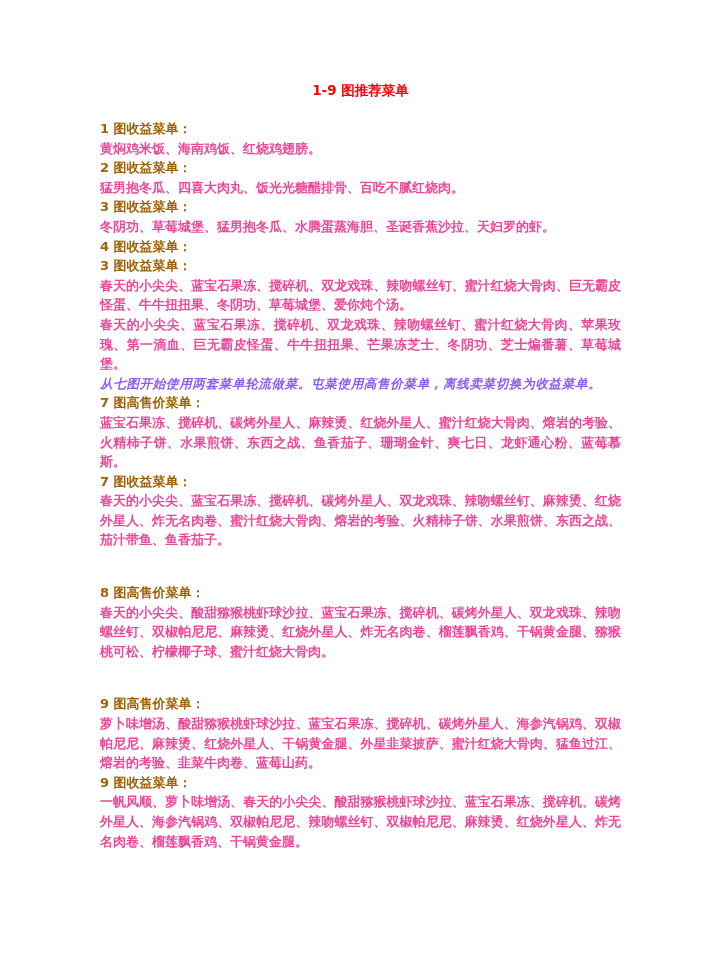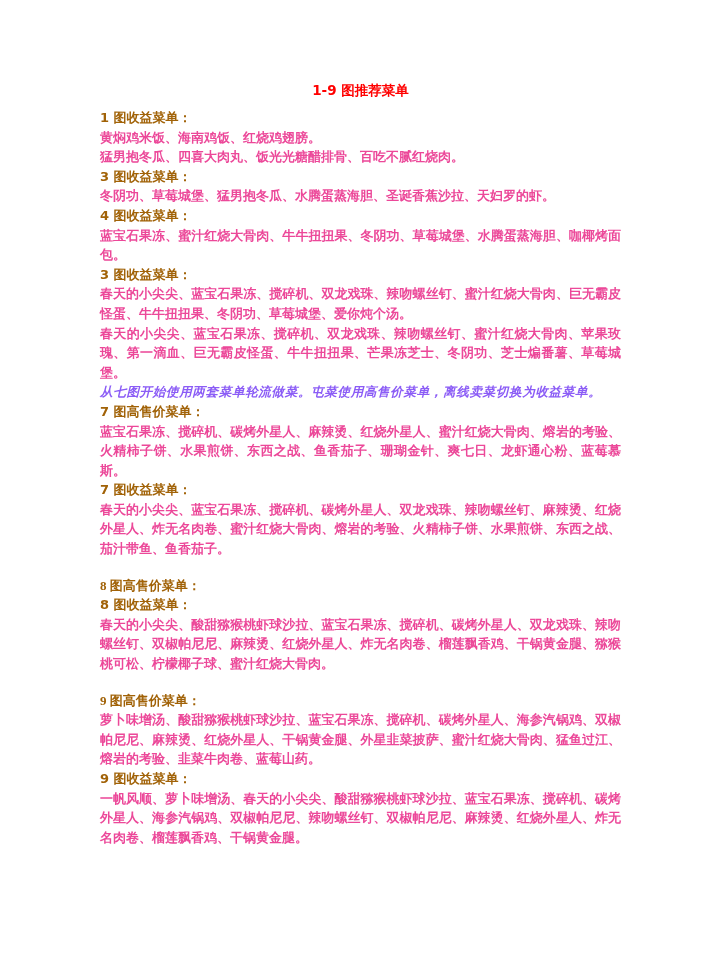--- a/index.html
+++ b/index.html
@@ -20,21 +20,21 @@
     padding: 80px 99px 40px 100px;
     background: #ffffff;
   }
   p { margin: 0; }
   .title {
     color: #ff0000;
     font-weight: bold;
     font-size: 13.5px;
     line-height: 20px;
     text-align: center;
-    margin-bottom: 8px;
+    margin-bottom: 19px;
   }
   .h {
     color: #a16207;
     font-weight: bold;
     font-size: 13px;
     line-height: 19.6px;
     white-space: nowrap;
   }
   .b {
     color: #ec4899;
@@ -46,48 +46,47 @@
   .note {
     color: #8b5cf6;
     font-weight: bold;
     font-style: italic;
     font-size: 12.6px;
     line-height: 19.6px;
     letter-spacing: 0.6px;
     text-align: justify;
   }
   .gap-before {
-    margin-top: 17px;
-    font-family: Liberation Serif, serif;
+    margin-top: 33px;
   }
 </style>
 </head>
 <body>
 
 <div class="doc">
 
   <p class="title">1-9 图推荐菜单</p>
 
   <div>
     <p class="h">1 图收益菜单：</p>
     <p class="b">黄焖鸡米饭、海南鸡饭、红烧鸡翅膀。</p>
   </div>
 
   <div>
+    <p class="h">2 图收益菜单：</p>
     <p class="b">猛男抱冬瓜、四喜大肉丸、饭光光糖醋排骨、百吃不腻红烧肉。</p>
   </div>
 
   <div>
     <p class="h">3 图收益菜单：</p>
     <p class="b">冬阴功、草莓城堡、猛男抱冬瓜、水腾蛋蒸海胆、圣诞香蕉沙拉、天妇罗的虾。</p>
   </div>
 
   <div>
     <p class="h">4 图收益菜单：</p>
-    <p class="b">蓝宝石果冻、蜜汁红烧大骨肉、牛牛扭扭果、冬阴功、草莓城堡、水腾蛋蒸海胆、咖椰烤面包。</p>
   </div>
 
   <div>
     <p class="h">3 图收益菜单：</p>
     <p class="b">春天的小尖尖、蓝宝石果冻、搅碎机、双龙戏珠、辣吻螺丝钉、蜜汁红烧大骨肉、巨无霸皮怪蛋、牛牛扭扭果、冬阴功、草莓城堡、爱你炖个汤。</p>
   </div>
 
   <div>
     <p class="b">春天的小尖尖、蓝宝石果冻、搅碎机、双龙戏珠、辣吻螺丝钉、蜜汁红烧大骨肉、苹果玫瑰、第一滴血、巨无霸皮怪蛋、牛牛扭扭果、芒果冻芝士、冬阴功、芝士煸番薯、草莓城堡。</p>
   </div>
@@ -102,21 +101,20 @@
   <div>
     <p class="h">7 图收益菜单：</p>
     <p class="b">春天的小尖尖、蓝宝石果冻、搅碎机、碳烤外星人、双龙戏珠、辣吻螺丝钉、麻辣烫、红烧外星人、炸无名肉卷、蜜汁红烧大骨肉、熔岩的考验、火精柿子饼、水果煎饼、东西之战、茄汁带鱼、鱼香茄子。</p>
   </div>
 
   <div class="gap-before">
     <p class="h">8 图高售价菜单：</p>
   </div>
 
   <div>
-    <p class="h">8 图收益菜单：</p>
     <p class="b">春天的小尖尖、酸甜猕猴桃虾球沙拉、蓝宝石果冻、搅碎机、碳烤外星人、双龙戏珠、辣吻螺丝钉、双椒帕尼尼、麻辣烫、红烧外星人、炸无名肉卷、榴莲飘香鸡、干锅黄金腿、猕猴桃可松、柠檬椰子球、蜜汁红烧大骨肉。</p>
   </div>
 
   <div class="gap-before">
     <p class="h">9 图高售价菜单：</p>
     <p class="b">萝卜味增汤、酸甜猕猴桃虾球沙拉、蓝宝石果冻、搅碎机、碳烤外星人、海参汽锅鸡、双椒帕尼尼、麻辣烫、红烧外星人、干锅黄金腿、外星韭菜披萨、蜜汁红烧大骨肉、猛鱼过江、熔岩的考验、韭菜牛肉卷、蓝莓山药。</p>
   </div>
 
   <div>
     <p class="h">9 图收益菜单：</p>

